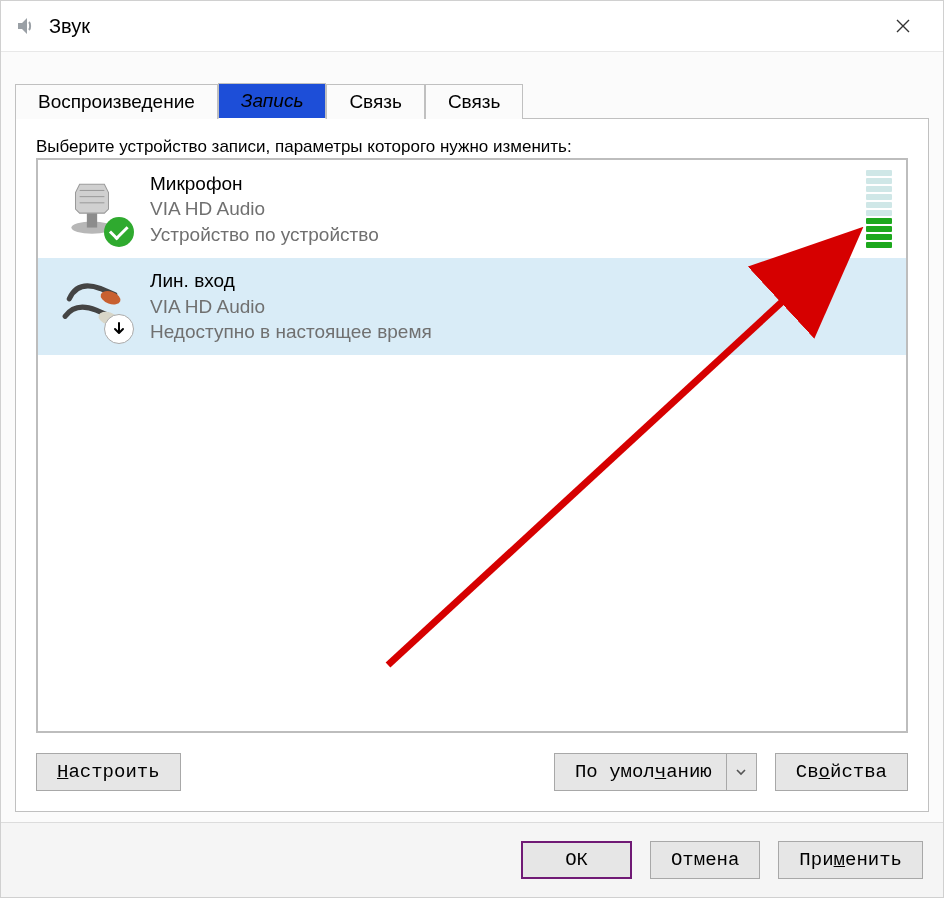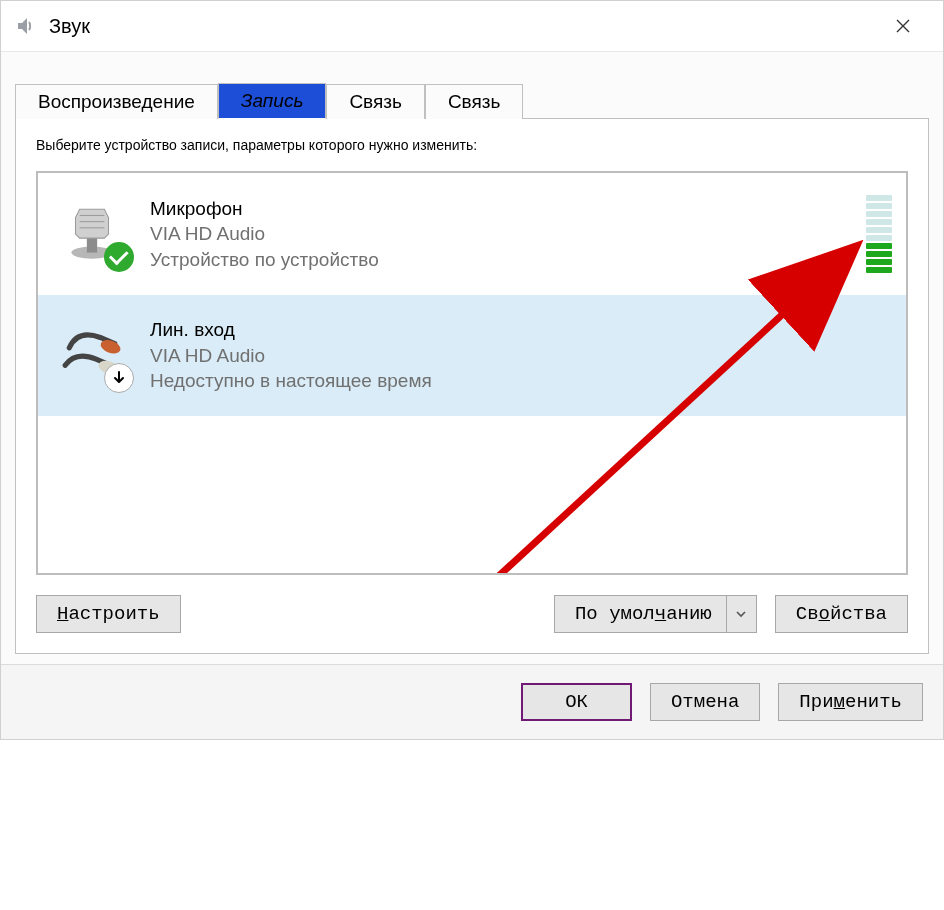--- a/index.html
+++ b/index.html
@@ -8,21 +8,21 @@
     font-family: "Segoe UI", Tahoma, sans-serif;
     background: #fff;
     width: 944px;
     height: 910px;
     overflow: hidden;
     font-size: 19px;
     color: #000;
   }
   .window {
     width: 944px;
-    height: 740px;
+    height: 898px;
     background: #fff;
     border: 1px solid #d0d0d0;
     display: flex;
     flex-direction: column;
   }
   .titlebar {
     height: 50px;
     display: flex;
     align-items: center;
     padding: 0 10px;
@@ -77,36 +77,36 @@
     background: #fff;
     flex:1;
     display:flex;
     flex-direction:column;
     padding: 18px 20px 20px 20px;
     position: relative;
     z-index:1;
   }
 
   .instruction {
-    font-size: 14px;
-    margin-bottom: 18px;
+    font-size: 17px;
+    margin-bottom: 1px;
   }
 
   .device-list {
     flex:1;
     border: 2px solid #bdbdbd;
     background:#fff;
     overflow:hidden;
     position: relative;
   }
 
   .device-row {
     display:flex;
     align-items:center;
-    padding: 22px 14px;
+    padding: 10px 14px;
     gap: 18px;
     position: relative;
   }
   .device-row.selected {
     background: #d9ecf7;
   }
   .device-icon-wrap {
     width: 80px; height: 72px;
     position: relative;
     display:flex; align-items:center; justify-content:center;

